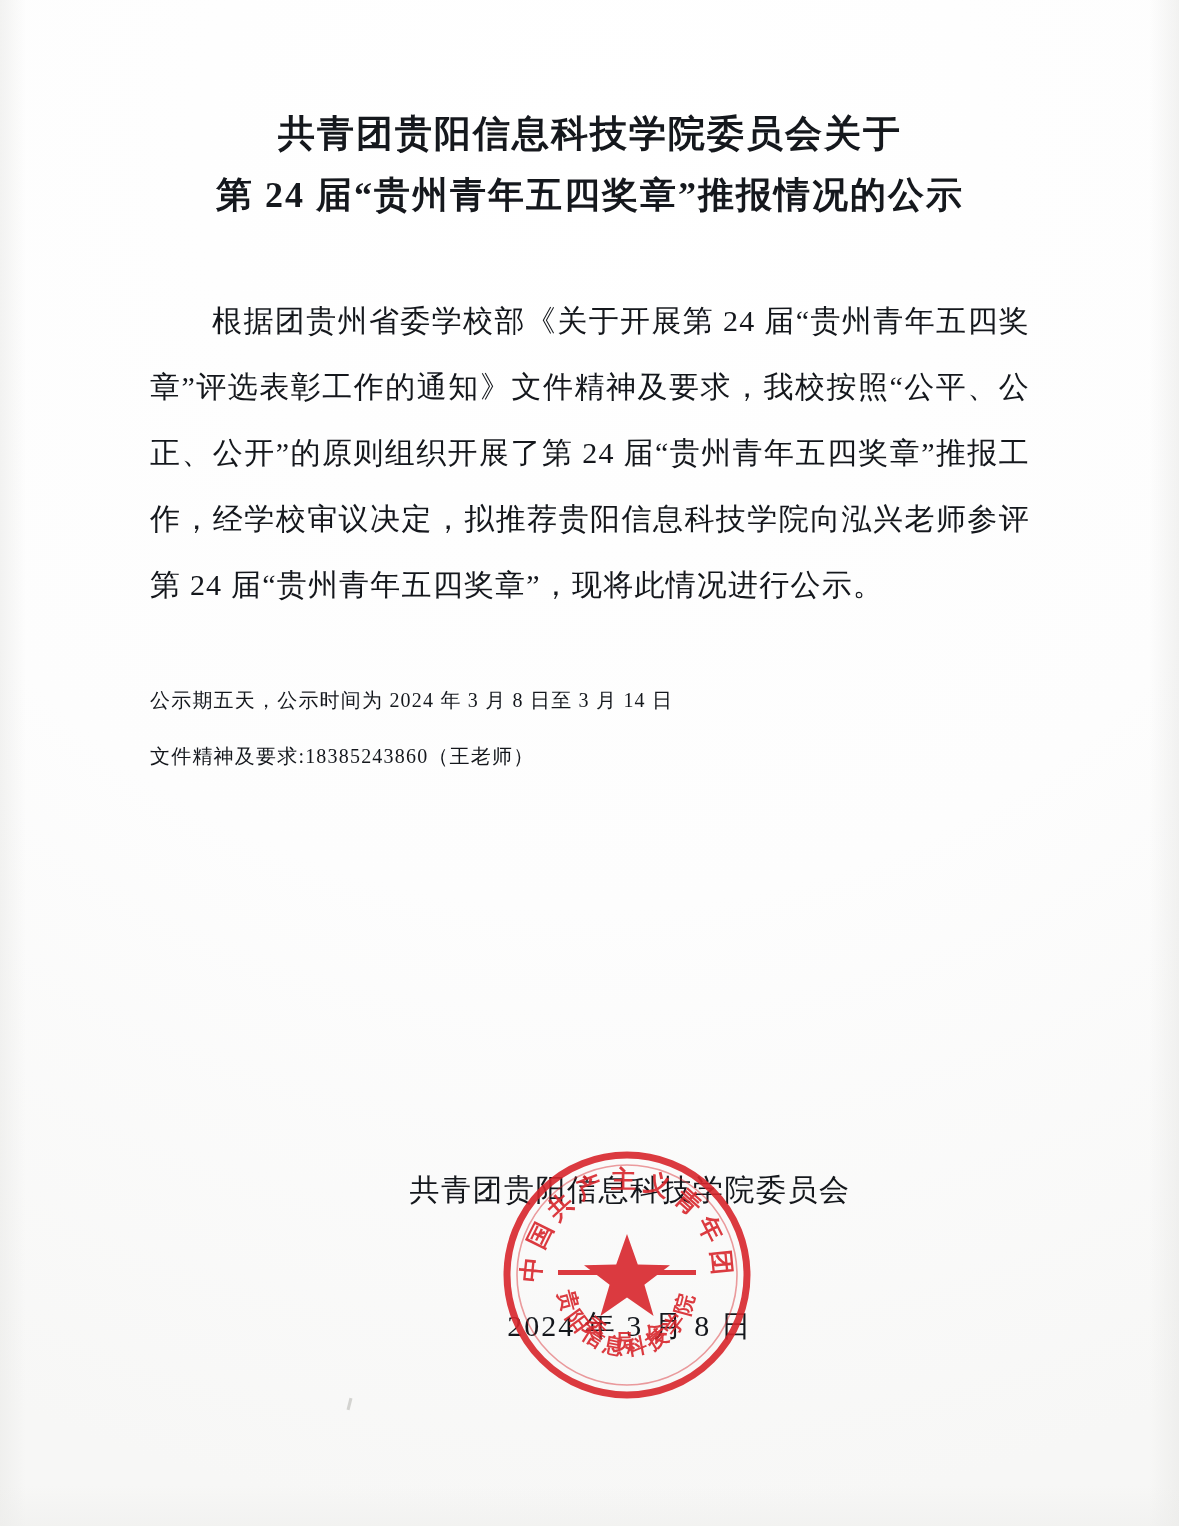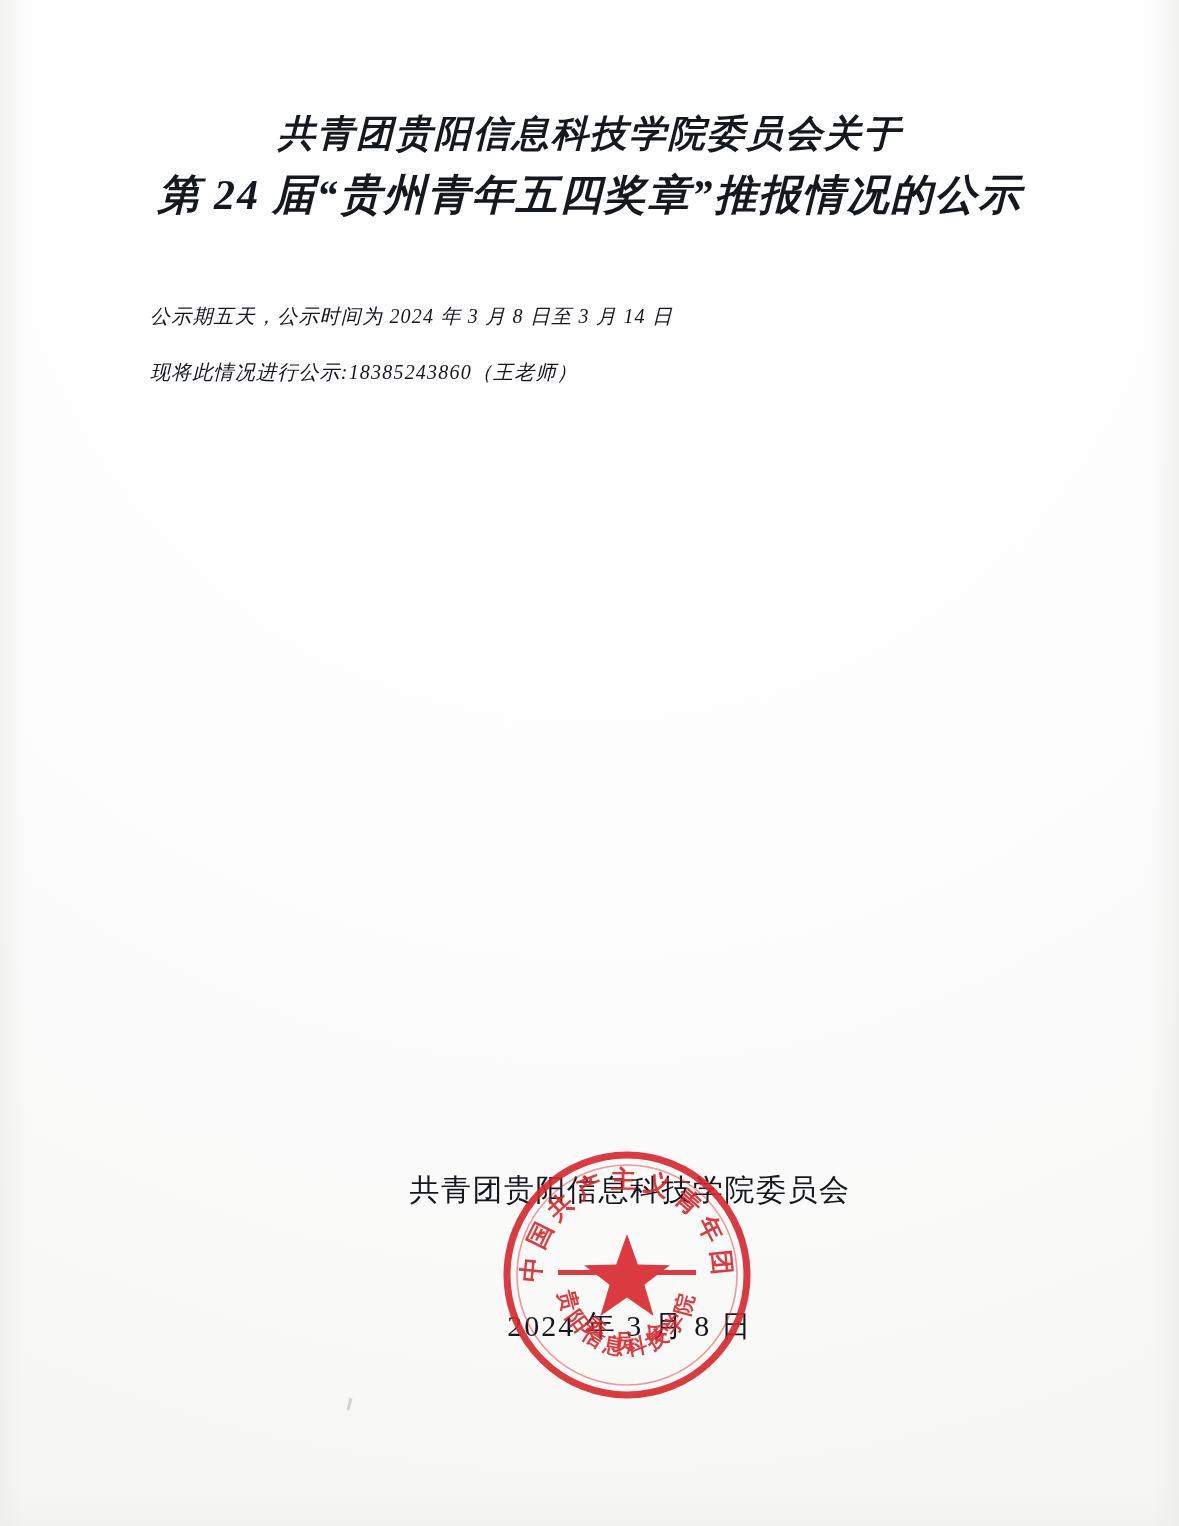--- a/index.html
+++ b/index.html
@@ -41,40 +41,39 @@
     background: linear-gradient(to top, #ededeb 0%, rgba(255,255,255,0) 100%);
     opacity: .5;
   }
 
   .doc {
     position: absolute;
     left: 150px;
     top: 0;
     width: 880px;
     height: 100%;
-    font-style: italic;
   }
 
   
   .title-block {
     margin-top: 104px;
     text-align: center;
   }
   .title-line {
     font-weight: bold;
     letter-spacing: 2px;
     color: #15181d;
     white-space: nowrap;
   }
   .title-line-1 {
     font-size: 37px;
     line-height: 60px;
   }
   .title-line-2 {
-    font-size: 42px;
+    font-size: 36px;
     line-height: 62px;
   }
 
   
   .body-block {
     margin-top: 62px;
   }
   .para {
     font-size: 30px;
     line-height: 66px;
@@ -147,24 +146,25 @@
 <div class="paper-edge-bottom"></div>
 
 <div class="doc">
 
   <div class="title-block">
     <div class="title-line title-line-1">共青团贵阳信息科技学院委员会关于</div>
     <div class="title-line title-line-2">第 24 届“贵州青年五四奖章”推报情况的公示</div>
   </div>
 
   <div class="body-block">
+    <p class="para">根据团贵州省委学校部《关于开展第 24 届“贵州青年五四奖章”评选表彰工作的通知》文件精神及要求，我校按照“公平、公正、公开”的原则组织开展了第 24 届“贵州青年五四奖章”推报工作，经学校审议决定，拟推荐贵阳信息科技学院向泓兴老师参评第 24 届“贵州青年五四奖章”，现将此情况进行公示。</p>
 
     <div class="notice-lines">
       <div class="notice-line">公示期五天，公示时间为 2024 年 3 月 8 日至 3 月 14 日</div>
-      <div class="notice-line">现将此情况进行公示:18385243860（王老师）</div>
+      <div class="notice-line">文件精神及要求:18385243860（王老师）</div>
     </div>
   </div>
 
 </div>
 
 <div class="signature">
   <div class="sig-org">共青团贵阳信息科技学院委员会</div>
   <div class="sig-date">2024 年 3 月 8 日</div>
 </div>
 

